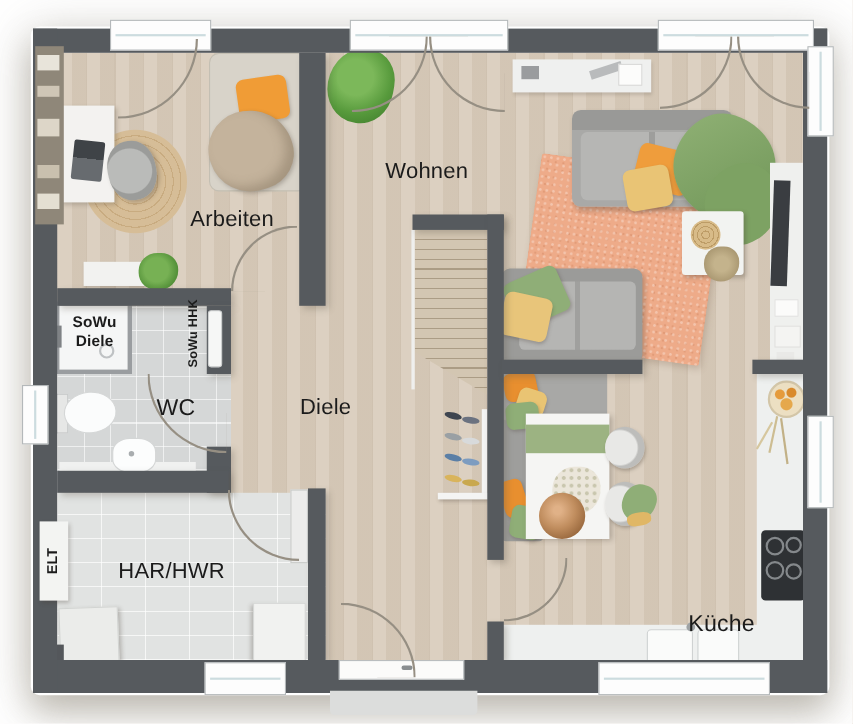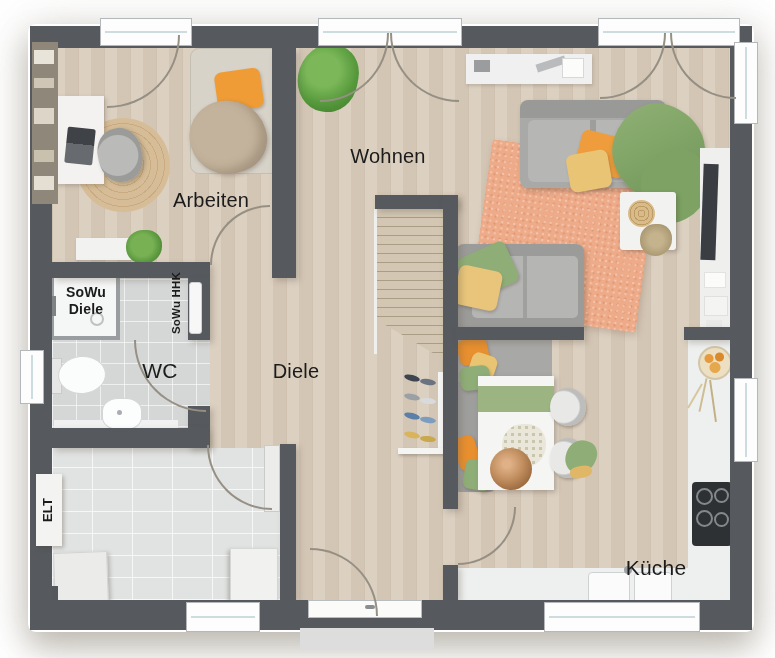--- a/index.html
+++ b/index.html
@@ -231,20 +231,21 @@
   <div class="arc arc-tl" style="left:210px;top:205px;width:60px;height:60px;"></div>
   <div class="arc arc-bl" style="left:134px;top:340px;width:72px;height:72px;"></div>
   <div class="arc arc-bl" style="left:207px;top:445px;width:65px;height:65px;"></div>
   <div class="arc arc-br" style="left:458px;top:507px;width:58px;height:58px;"></div>
   <div class="arc arc-tr" style="left:310px;top:548px;width:68px;height:68px;"></div>
 
   <div class="lbl" style="left:211px;top:200px;">Arbeiten</div>
   <div class="lbl" style="left:388px;top:156px;">Wohnen</div>
   <div class="lbl" style="left:296px;top:371px;">Diele</div>
   <div class="lbl" style="left:160px;top:371px;font-size:21px;">WC</div>
+  <div class="lbl" style="left:156px;top:520px;">HAR/HWR</div>
   <div class="lbl" style="left:656px;top:545px;font-size:21px;margin-top:23px;">Küche</div>
   <div class="lbl lbl-s" style="left:86px;top:301px;">
     <div>SoWu</div>
     <div>Diele</div>
   </div>
   <div class="lbl lbl-s vert" style="left:177px;top:303px;font-size:11.5px;">SoWu HHK</div>
   <div class="lbl lbl-s vert" style="left:48px;top:510px;font-size:13px;">ELT</div>
 
 </div>
 

